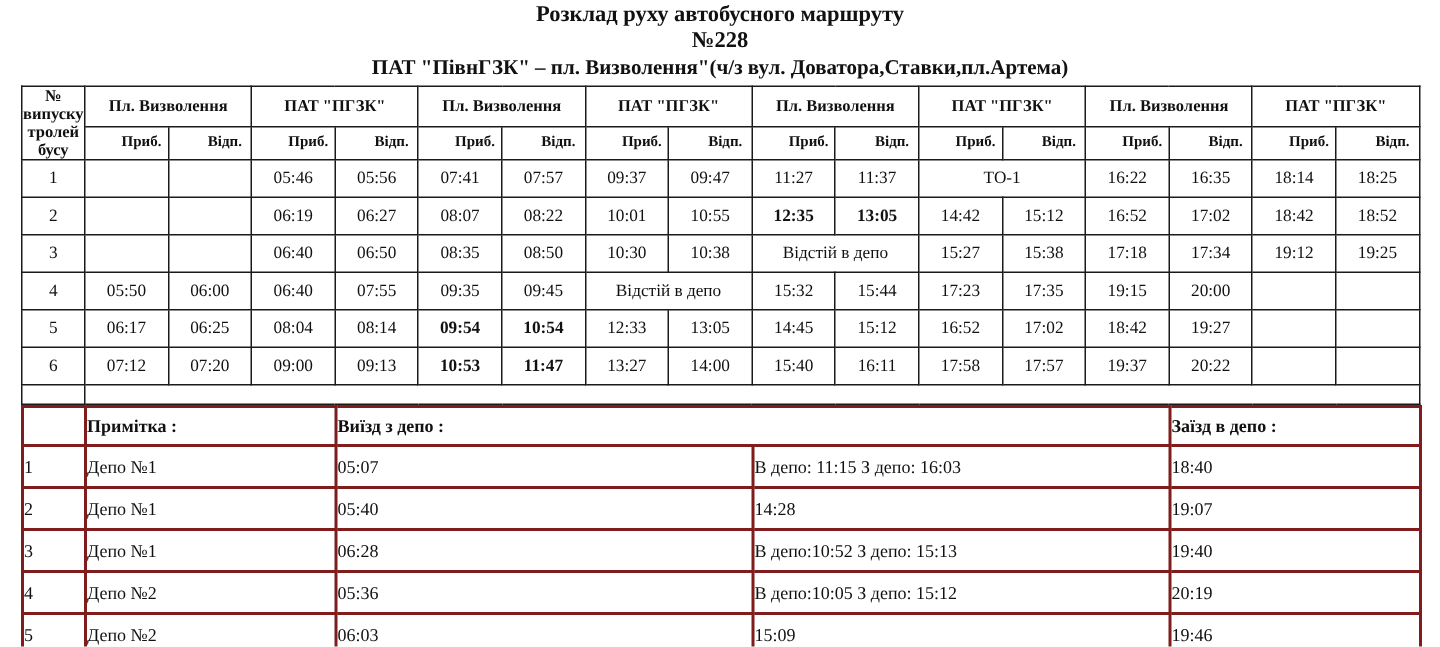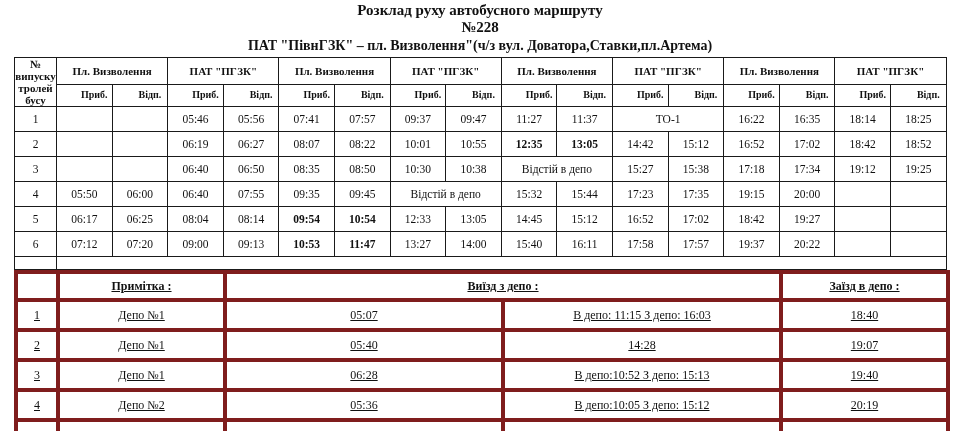--- a/index.html
+++ b/index.html
@@ -85,27 +85,26 @@
     border-top: 1px solid #1a1a1a;
     border-bottom: 1px solid #1a1a1a;
     height: 12px;
     background: #fff;
   }
   .lower-table {
     width: 932px;
     margin: 0;
   }
   .lower-table td, .lower-table th {
-    border: 4px solid #7f1d1d;
-    text-align: center;
+    border: 2px solid #7f1d1d;
+    text-align: left;
     vertical-align: middle;
     font-size: 12px;
     height: 26px;
     padding: 0;
-    text-decoration: underline;
   }
   .lower-table th {
     font-weight: bold;
     font-size: 12px;
     height: 24px;
   }
 </style>
 </head>
 <body>
 

